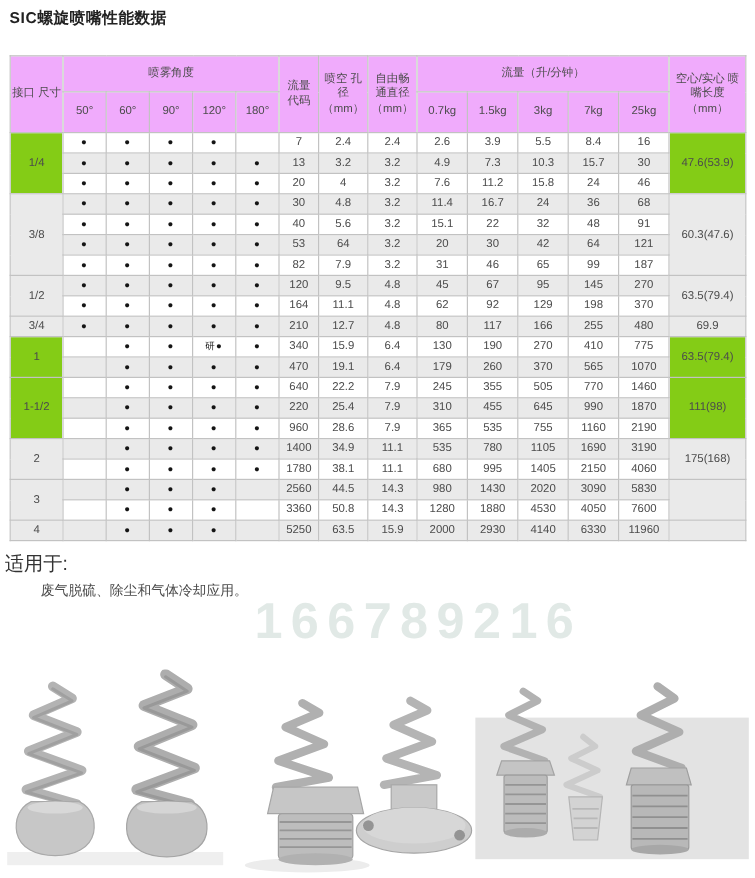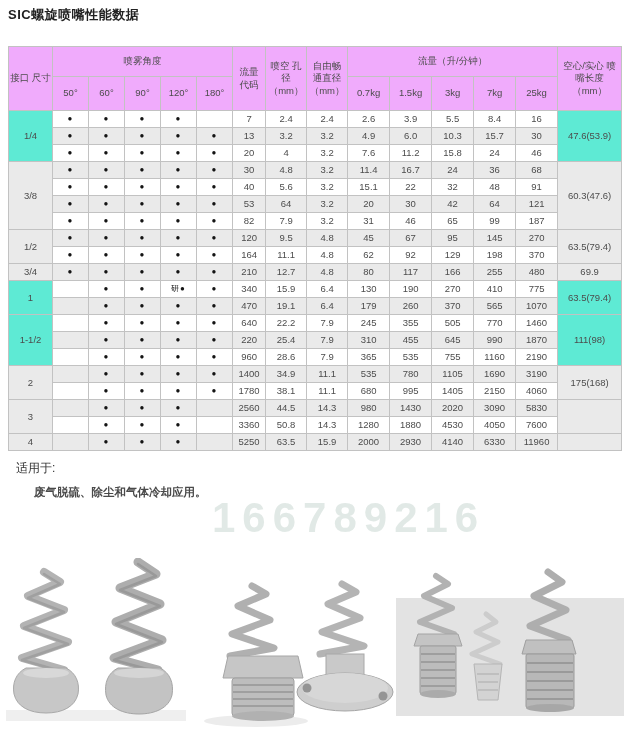--- a/index.html
+++ b/index.html
@@ -19,24 +19,24 @@
     border:1px solid #c2c2c2;text-align:center;vertical-align:middle;
     color:#4c4c4c;padding:0;overflow:hidden;
   }
   table.perf thead th{
     background:#f0abfc;font-weight:normal;font-size:9.5px;line-height:1.3;padding:2px 1px;
   }
   table.perf thead tr.h1{height:30px;}
   table.perf thead tr.h2{height:34px;}
   table.perf tbody td{font-size:9.5px;height:16px;line-height:16px;white-space:nowrap;}
   table.perf tbody tr.shade td{background:#eaeaea;}
-  table.perf tbody td.merged{background:#5eead4;}
+  table.perf tbody td.merged{background:#84cc16;}
   table.perf tbody td.dot-cell{font-size:8px;color:#141414;letter-spacing:1px;}
-  .notes-heading{position:absolute;left:16px;top:460px;font-size:12px;color:#333;}
-  .notes-body{position:absolute;left:34px;top:485px;font-size:11.5px;color:#4a4a4a;font-weight:bold;}
+  .notes-heading{position:absolute;left:4px;top:460px;font-size:16px;color:#333;}
+  .notes-body{position:absolute;left:34px;top:485px;font-size:11.5px;color:#4a4a4a;}
   .watermark{
     position:absolute;left:198px;top:490px;z-index:0;
     color:#9eb7ad;opacity:.30;font-weight:bold;white-space:nowrap;
   }
   .watermark .wm1{font-size:36px;letter-spacing:9px;}
   .watermark .wm2{font-size:42px;letter-spacing:7px;margin-top:4px;margin-left:14px;}
   .photos{position:absolute;left:0;top:556px;width:629px;height:176px;z-index:1;}
   .photos svg{position:absolute;display:block;}
   #photo-a{left:4px;top:2px;}
   #photo-b{left:196px;top:24px;}
@@ -109,21 +109,21 @@
       <tr class="shade">
         <td class="dot-cell">●</td>
         <td class="dot-cell">●</td>
         <td class="dot-cell">●</td>
         <td class="dot-cell">●</td>
         <td class="dot-cell">●</td>
         <td>13</td>
         <td>3.2</td>
         <td>3.2</td>
         <td>4.9</td>
-        <td>6.0</td>
+        <td>7.3</td>
         <td>10.3</td>
         <td>15.7</td>
         <td>30</td>
       </tr>
       <tr>
         <td class="dot-cell">●</td>
         <td class="dot-cell">●</td>
         <td class="dot-cell">●</td>
         <td class="dot-cell">●</td>
         <td class="dot-cell">●</td>

